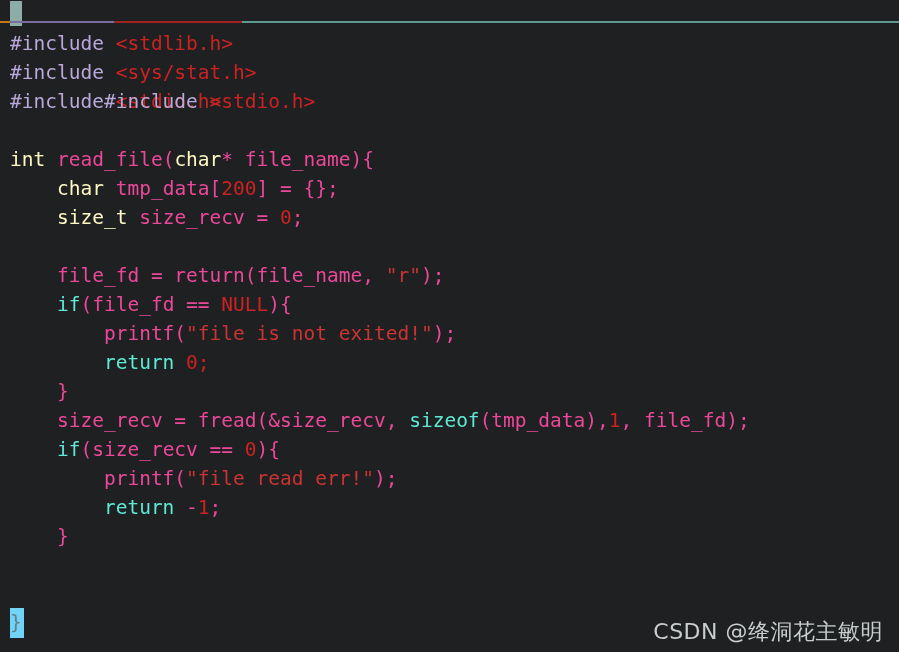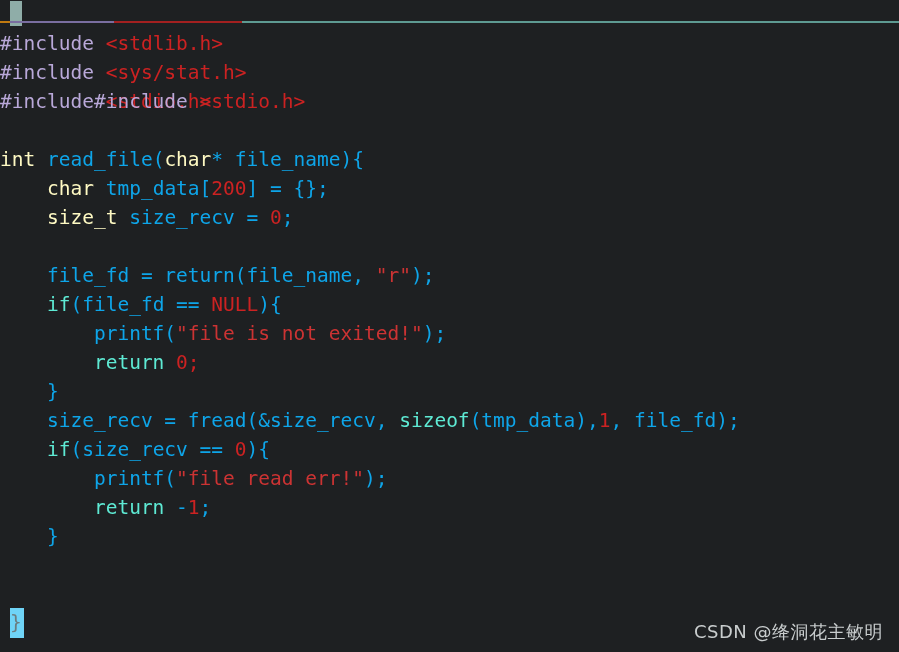--- a/index.html
+++ b/index.html
@@ -23,31 +23,32 @@
     left: 0;
     top: 0;
     width: 899px;
     padding-top: 0px;
   }
   .line {
     position: relative;
     height: 29px;
     line-height: 29px;
     white-space: pre;
+    padding-left: 10px;
     color: #a9c2c8;
   }
   
   .t-pre     { color: #b9a8d9; }   
   .t-header  { color: #cc2222; }   
   .t-kw      { color: #fef9c3; }   
   .t-ctrl    { color: #5eead4; }   
   .t-num     { color: #cc2222; }   
   .t-str     { color: #cc3333; }   
   .t-null    { color: #cc2222; }   
-  .t-id      { color: #0ea5e9; }   
+  .t-id      { color: #ec4899; }   
 
   
   .cursor-block {
     position: absolute;
     left: 10px;
     top: 1px;
     width: 12px;
     height: 25px;
     background: #8fada8;
     z-index: 0;
@@ -96,21 +97,21 @@
     z-index: 1;
     white-space: pre;
   }
 
   .watermark {
     position: absolute;
     right: 16px;
     bottom: 8px;
     color: #c9cdce;
     font-family: "DejaVu Sans", "Liberation Sans", sans-serif;
-    font-size: 18px;
+    font-size: 22px;
     line-height: 24px;
     letter-spacing: 0.5px;
     white-space: pre;
   }
 </style>
 </head>
 <body>
 
 <div id="editor">
 

